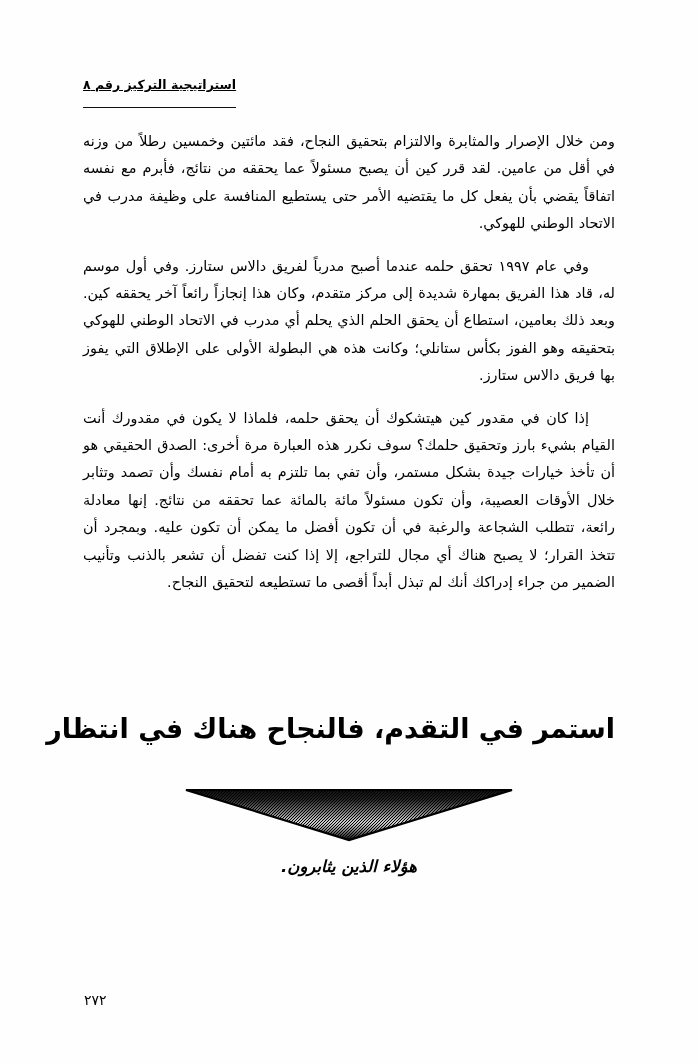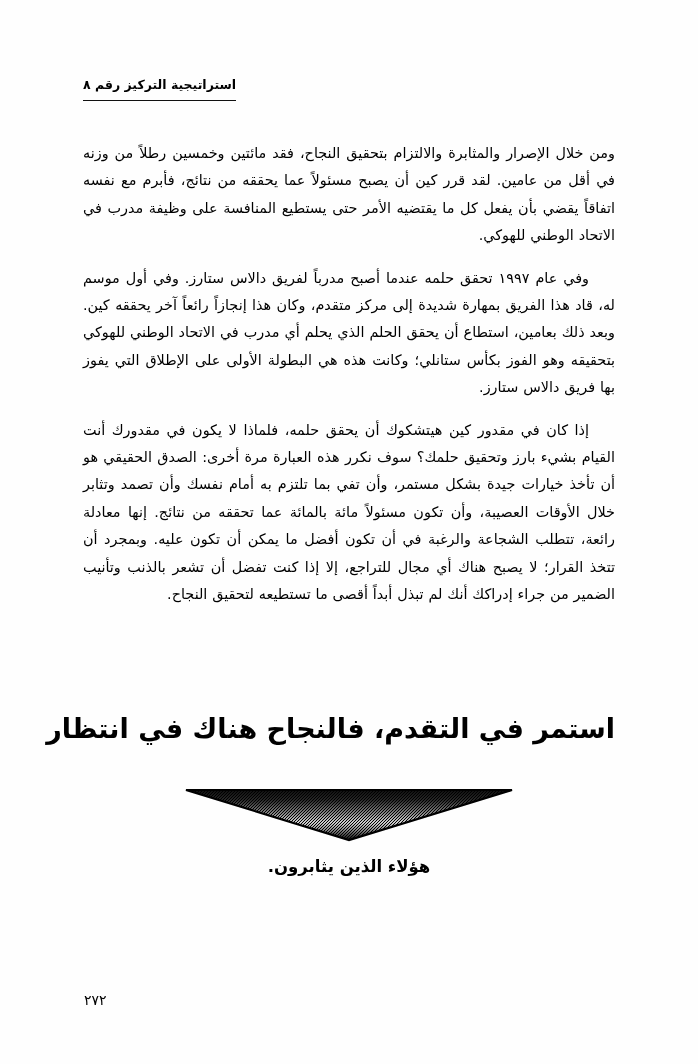--- a/index.html
+++ b/index.html
@@ -32,41 +32,42 @@
     text-align: left;
     direction: rtl;
   }
 
   .running-header-text {
     display: inline-block;
     font-size: 12.5px;
     font-weight: 700;
     letter-spacing: 0.2px;
     line-height: 1.2;
-    padding-bottom: 8px;
+    padding-bottom: 15px;
     border-bottom: 1.6px solid #111;
     white-space: nowrap;
+    text-decoration: underline;
   }
 
   
   .body-col {
     position: absolute;
     top: 128px;
     right: 83px;
     width: 532px;
     direction: rtl;
   }
 
   .para {
     font-size: 14.4px;
     line-height: 27.4px;
     text-align: justify;
     text-align-last: right;
     text-justify: inter-word;
-    margin: 12px 0 15px 0;
+    margin: 0 0 15px 0;
     word-spacing: 0.3px;
   }
 
   .para.indent {
     text-indent: 26px;
   }
 
   
   .pullquote {
     position: absolute;
@@ -103,20 +104,21 @@
     position: absolute;
     top: 856px;
     right: 83px;
     width: 532px;
     text-align: center;
     direction: rtl;
     font-size: 16.5px;
     font-weight: 700;
     line-height: 1.3;
     letter-spacing: 0.2px;
+    font-style: italic;
   }
 
   
   .folio {
     position: absolute;
     bottom: 56px;
     left: 84px;
     font-size: 14px;
     font-weight: 400;
     letter-spacing: 1px;

